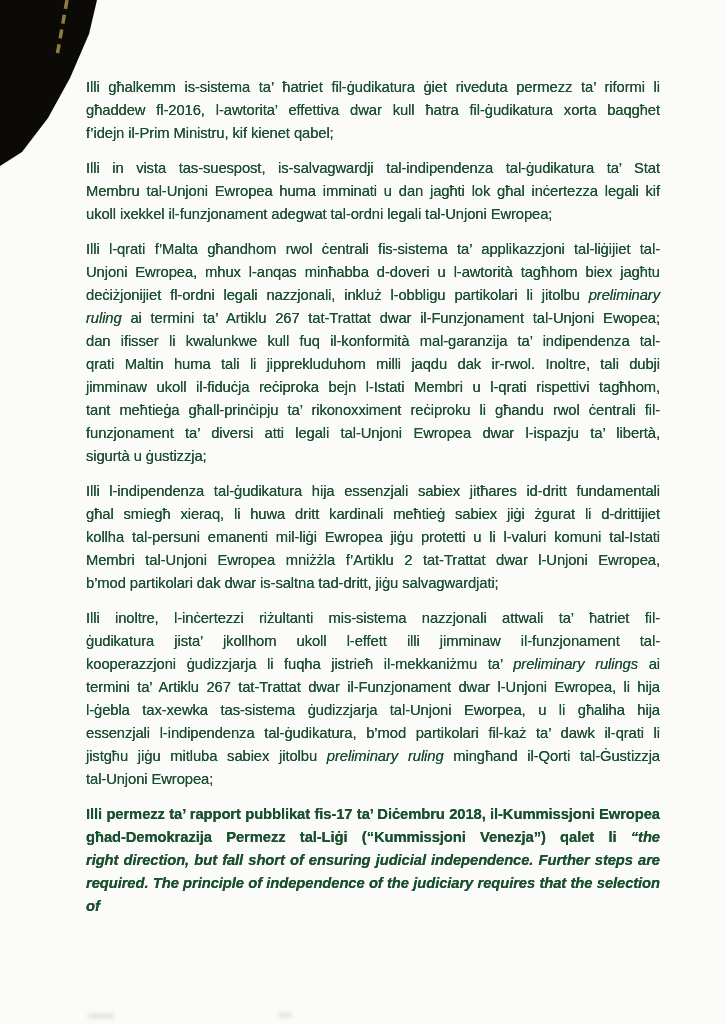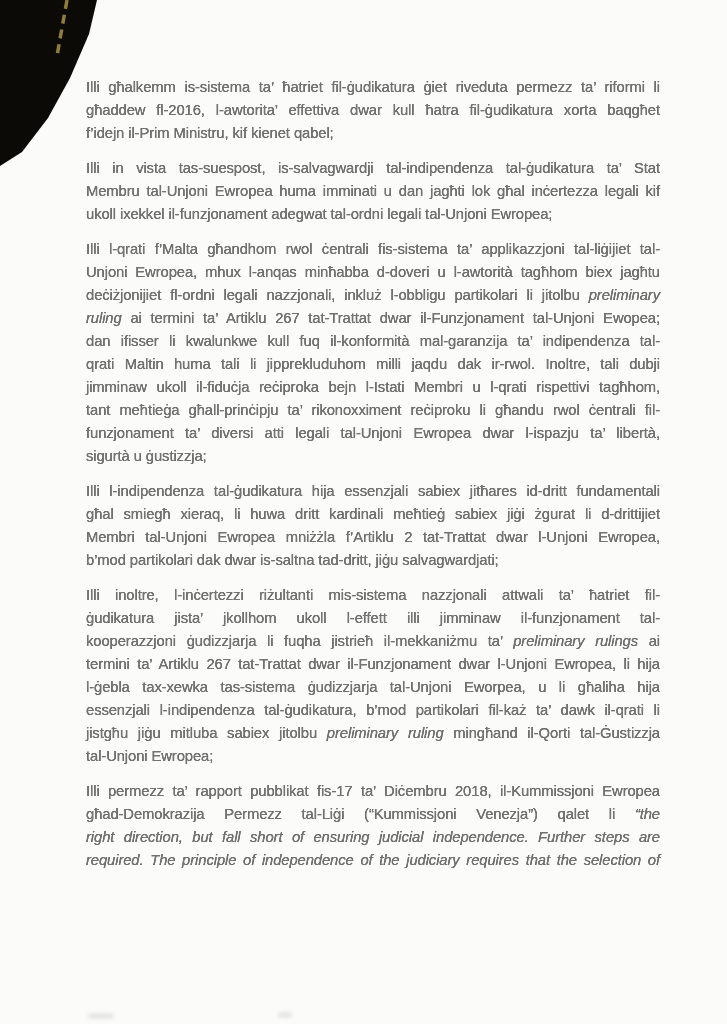--- a/index.html
+++ b/index.html
@@ -10,21 +10,21 @@
   }
   .page{position:absolute;inset:0;}
   .corner-svg{position:absolute;left:0;top:0;}
   .doc-body{
     position:absolute;left:86px;top:76px;width:574px;
     color:#1e1d1b;font-size:14.8px;line-height:23px;
     letter-spacing:-0.1px;
     text-shadow:0 0 0.5px rgba(25,24,22,0.8);
   }
   .para{margin:0 0 12px 0;}
-  .para:last-child{margin-bottom:0;}
+  .para:last-child{margin-bottom:0;font-weight:bold;}
   .line{
     text-align:justify;
     text-align-last:justify;
     white-space:normal;
   }
   .line.lastline{text-align-last:left;}
   .it{font-style:italic;}
   .smudge{
     position:absolute;height:4px;background:#dcdcda;
     filter:blur(2px);border-radius:2px;
@@ -35,21 +35,21 @@
 </head>
 <body style="--page-bg: #fbfbfa;">
 
 <div class="page">
 
   <svg class="corner-svg" width="280" height="200" viewBox="0 0 280 200">
     <polygon id="corner-poly" points="0,0 97,0 89,34 70,78 48,118 22,152 0,166" fill="#0b0a07"></polygon>
     <line id="ribbon-line" x1="67" y1="0" x2="57" y2="56" stroke="#8f7d3c" stroke-width="3.5" stroke-dasharray="9 6"></line>
   </svg>
 
-  <div class="doc-body" style="color: #737373;">
+  <div class="doc-body" style="color: #14532d;">
       <div class="para">
         <div class="line"><span>Illi għalkemm is-sistema ta’ ħatriet fil-ġudikatura ġiet riveduta permezz ta’ riformi li</span></div>
         <div class="line"><span>għaddew fl-2016, l-awtorita’ effettiva dwar kull ħatra fil-ġudikatura xorta baqgħet</span></div>
         <div class="line lastline"><span>f’idejn il-Prim Ministru, kif kienet qabel;</span></div>
       </div>
       <div class="para">
         <div class="line"><span>Illi in vista tas-suespost, is-salvagwardji tal-indipendenza tal-ġudikatura ta’ Stat</span></div>
         <div class="line"><span>Membru tal-Unjoni Ewropea huma imminati u dan jagħti lok għal inċertezza legali kif</span></div>
         <div class="line lastline"><span>ukoll ixekkel il-funzjonament adegwat tal-ordni legali tal-Unjoni Ewropea;</span></div>
       </div>
@@ -61,20 +61,21 @@
         <div class="line"><span>dan ifisser li kwalunkwe kull fuq il-konformità mal-garanzija ta’ indipendenza tal-</span></div>
         <div class="line"><span>qrati Maltin huma tali li jipprekluduhom milli jaqdu dak ir-rwol. Inoltre, tali dubji</span></div>
         <div class="line"><span>jimminaw ukoll il-fiduċja reċiproka bejn l-Istati Membri u l-qrati rispettivi tagħhom,</span></div>
         <div class="line"><span>tant meħtieġa għall-prinċipju ta’ rikonoxximent reċiproku li għandu rwol ċentrali fil-</span></div>
         <div class="line"><span>funzjonament ta’ diversi atti legali tal-Unjoni Ewropea dwar l-ispazju ta’ libertà,</span></div>
         <div class="line lastline"><span>sigurtà u ġustizzja;</span></div>
       </div>
       <div class="para">
         <div class="line"><span>Illi l-indipendenza tal-ġudikatura hija essenzjali sabiex jitħares id-dritt fundamentali</span></div>
         <div class="line"><span>għal smiegħ xieraq, li huwa dritt kardinali meħtieġ sabiex jiġi żgurat li d-drittijiet</span></div>
+        <div class="line"><span>kollha tal-persuni emanenti mil-liġi Ewropea jiġu protetti u li l-valuri komuni tal-Istati</span></div>
         <div class="line"><span>Membri tal-Unjoni Ewropea mniżżla f’Artiklu 2 tat-Trattat dwar l-Unjoni Ewropea,</span></div>
         <div class="line lastline"><span>b’mod partikolari dak dwar is-saltna tad-dritt, jiġu salvagwardjati;</span></div>
       </div>
       <div class="para">
         <div class="line"><span>Illi inoltre, l-inċertezzi riżultanti mis-sistema nazzjonali attwali ta’ ħatriet fil-</span></div>
         <div class="line"><span>ġudikatura jista’ jkollhom ukoll l-effett illi jimminaw il-funzjonament tal-</span></div>
         <div class="line"><span>kooperazzjoni ġudizzjarja li fuqha jistrieħ il-mekkaniżmu ta’ </span><span class="it">preliminary rulings</span><span> ai</span></div>
         <div class="line"><span>termini ta’ Artiklu 267 tat-Trattat dwar il-Funzjonament dwar l-Unjoni Ewropea, li hija</span></div>
         <div class="line"><span>l-ġebla tax-xewka tas-sistema ġudizzjarja tal-Unjoni Eworpea, u li għaliha hija</span></div>
         <div class="line"><span>essenzjali l-indipendenza tal-ġudikatura, b’mod partikolari fil-każ ta’ dawk il-qrati li</span></div>

